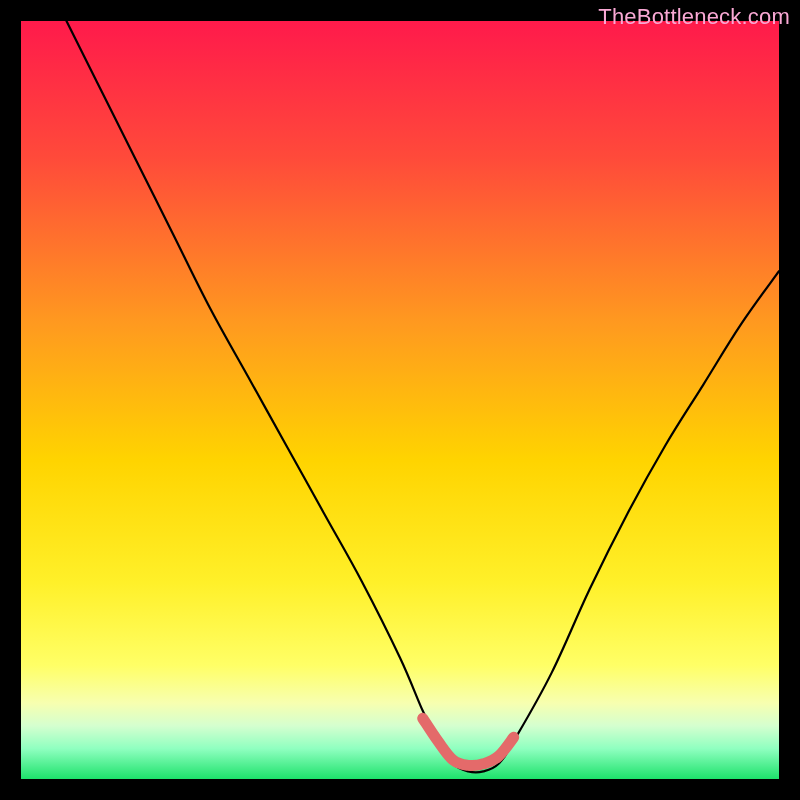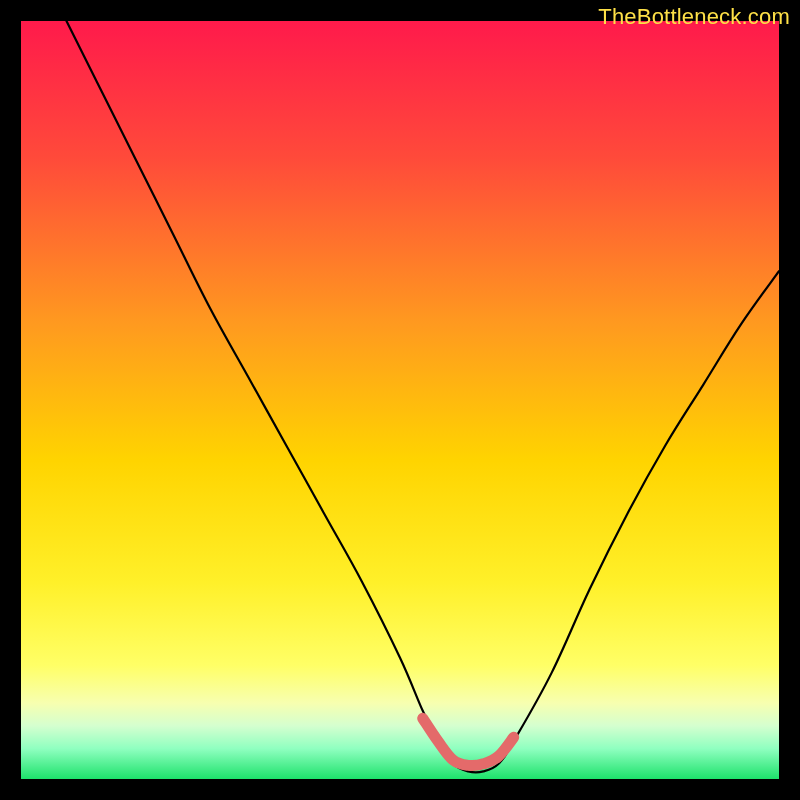--- a/index.html
+++ b/index.html
@@ -13,21 +13,21 @@
   .frame {
     position: relative;
     width: 800px;
     height: 800px;
     background: #000;
   }
   .watermark {
     position: absolute;
     top: 4px;
     right: 10px;
-    color: #fde047;
+    color: #f9a8d4;
     font-size: 22px;
     font-weight: 400;
     letter-spacing: 0.2px;
     z-index: 4;
   }
   .plot-wrap {
     position: absolute;
     left: 21px;
     top: 21px;
     width: 758px;

